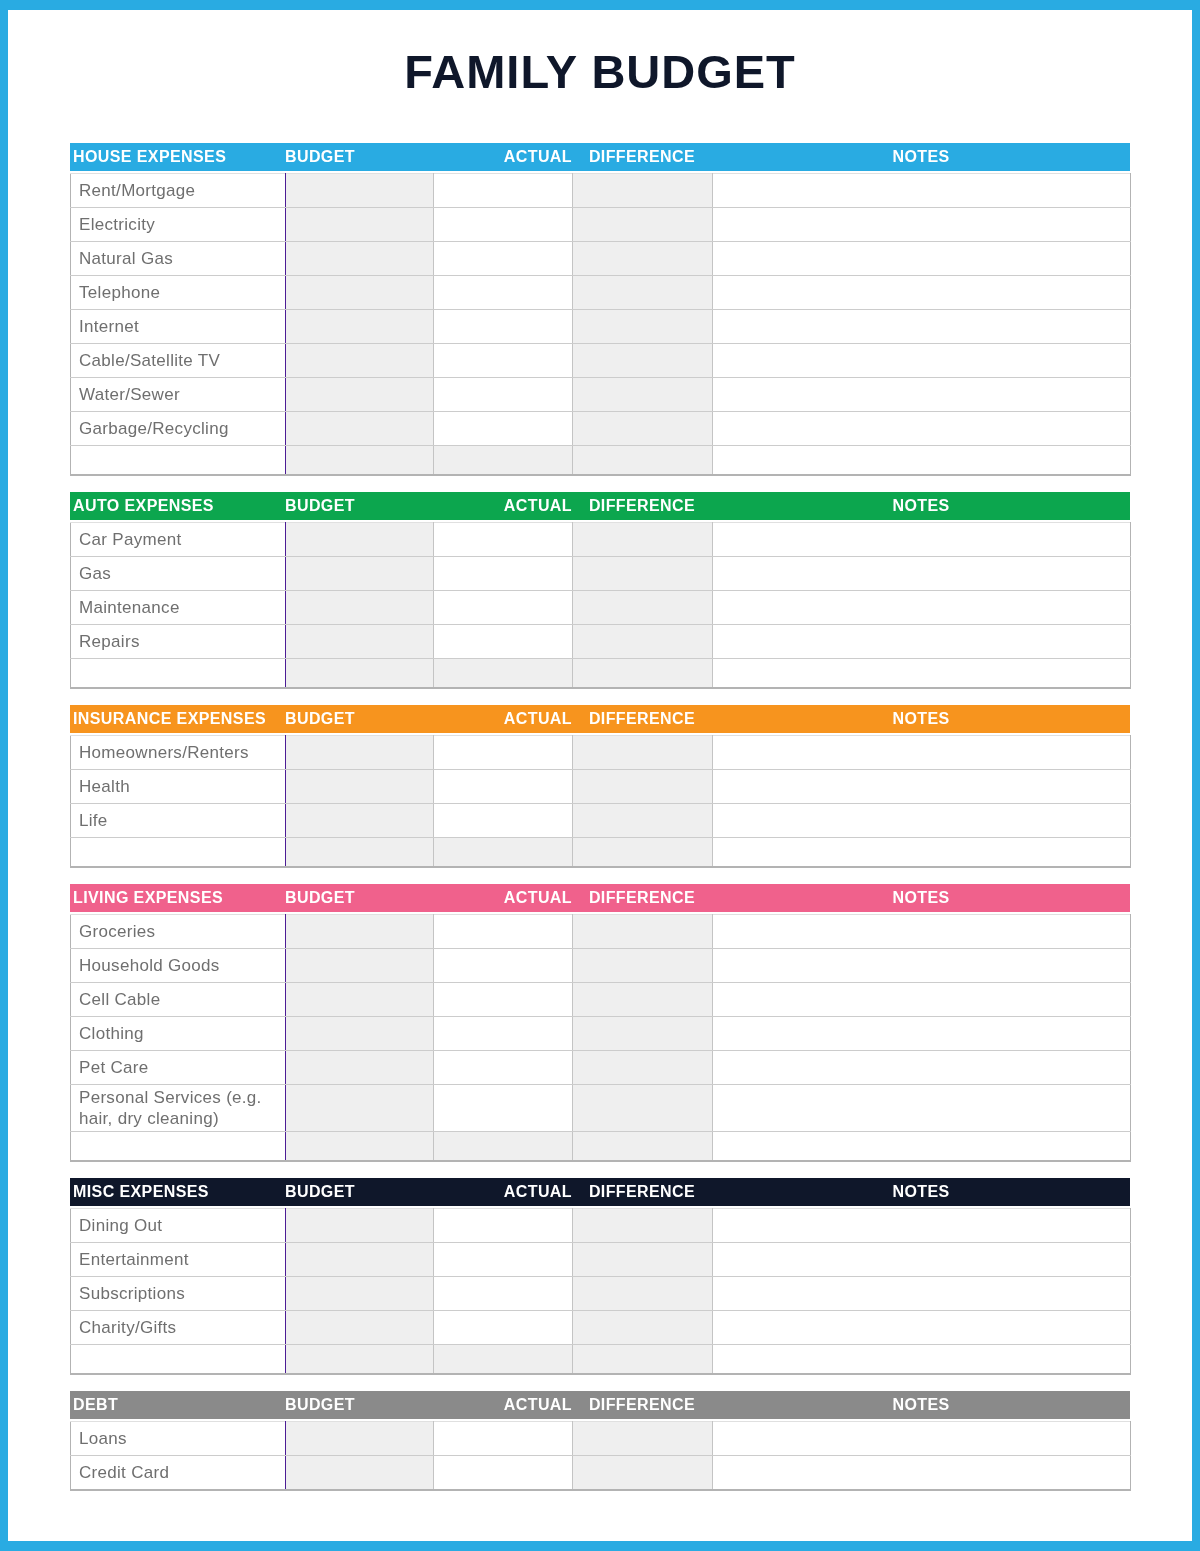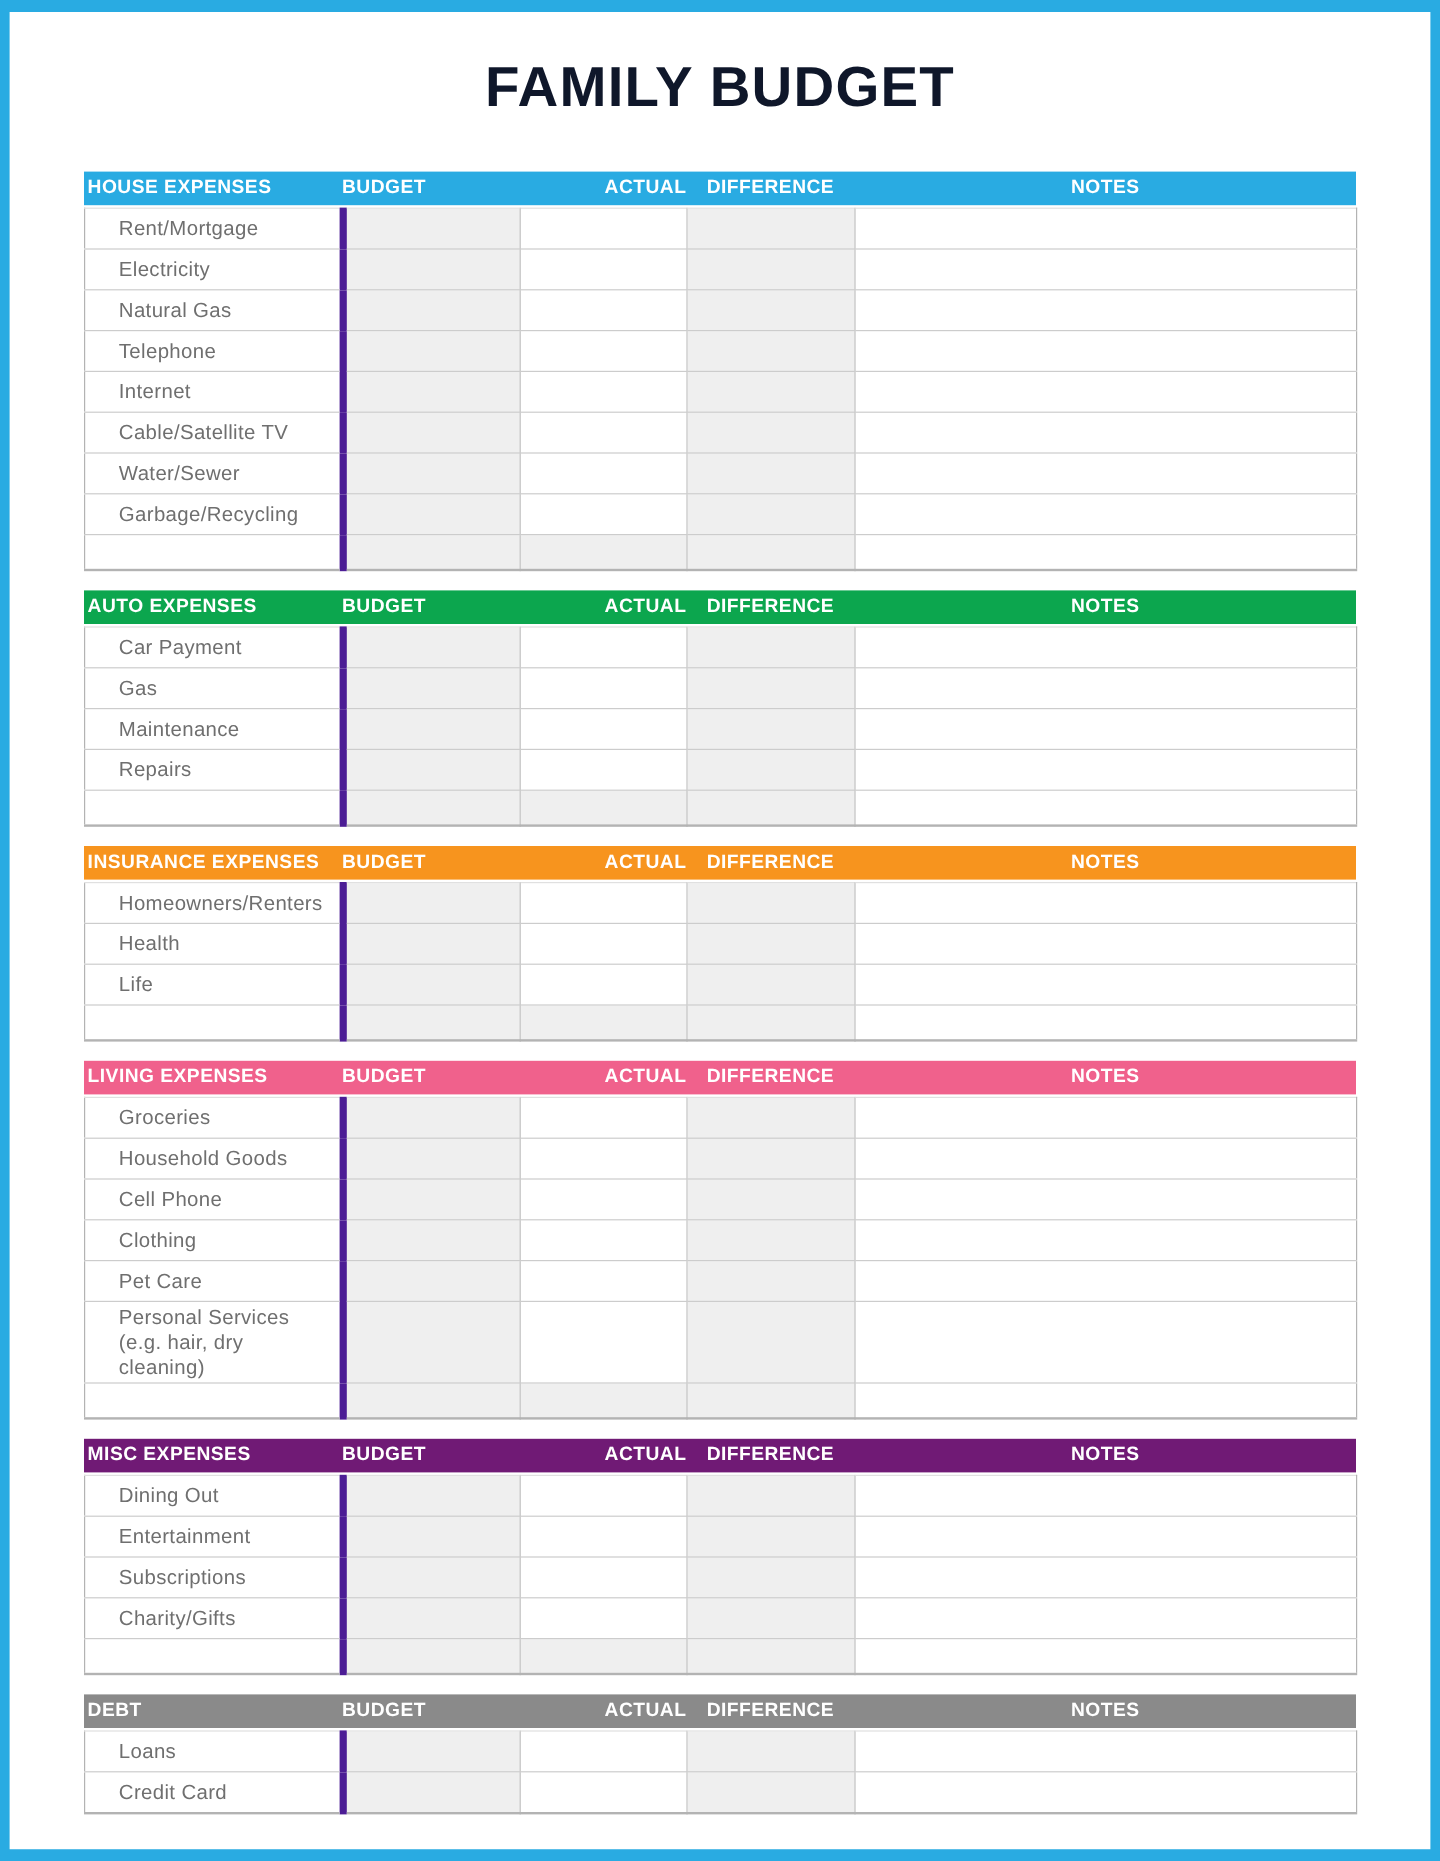--- a/index.html
+++ b/index.html
@@ -58,22 +58,22 @@
   td {
     height:29px;
     padding:0;
     border-bottom:1px solid #cccccc;
     font-size:17px;
     color:#6f6f6f;
     letter-spacing:0.3px;
     vertical-align:middle;
   }
   td.label-cell {
-    padding:2px 8px 2px 28px;
-    border-right:6px solid #4c1d95;
+    padding:2px 8px 2px 8px;
+    border-right:1px solid #4c1d95;
     background:#ffffff;
     line-height:21px;
   }
   td.v { border-right:1px solid #c4c4c4; background:#ffffff; }
   td.budget-cell, td.diff-cell { background:#efefef; }
   td.notes-cell { background:#ffffff; }
   tr.empty-row td { height:24px; }
   tr.empty-row td.v { background:#efefef; }
   tr:last-child td { border-bottom:none; }
 </style>
@@ -315,21 +315,21 @@
 
   <tr>
     <td class="label-cell">Household Goods</td>
     <td class="v budget-cell"></td>
     <td class="v actual-cell"></td>
     <td class="v diff-cell"></td>
     <td class="notes-cell"></td>
   </tr>
 
   <tr>
-    <td class="label-cell">Cell Phone</td>
+    <td class="label-cell">Cell Cable</td>
     <td class="v budget-cell"></td>
     <td class="v actual-cell"></td>
     <td class="v diff-cell"></td>
     <td class="notes-cell"></td>
   </tr>
 
   <tr>
     <td class="label-cell">Clothing</td>
     <td class="v budget-cell"></td>
     <td class="v actual-cell"></td>
@@ -358,21 +358,21 @@
     <td class="v budget-cell"></td>
     <td class="v actual-cell"></td>
     <td class="v diff-cell"></td>
     <td class="notes-cell"></td>
   </tr>
 </tbody>
     </table>
   </div>
 
   <div class="section">
-    <div class="section-header" style="background: #701a75;">
+    <div class="section-header" style="background: #0f172a;">
       <span class="sh-label">MISC EXPENSES</span>
       <span class="sh-budget">BUDGET</span>
       <span class="sh-actual">ACTUAL</span>
       <span class="sh-diff">DIFFERENCE</span>
       <span class="sh-notes">NOTES</span>
     </div>
     <table class="budget-table">
       <colgroup>
         <col class="c-label">
             <col class="c-budget">

